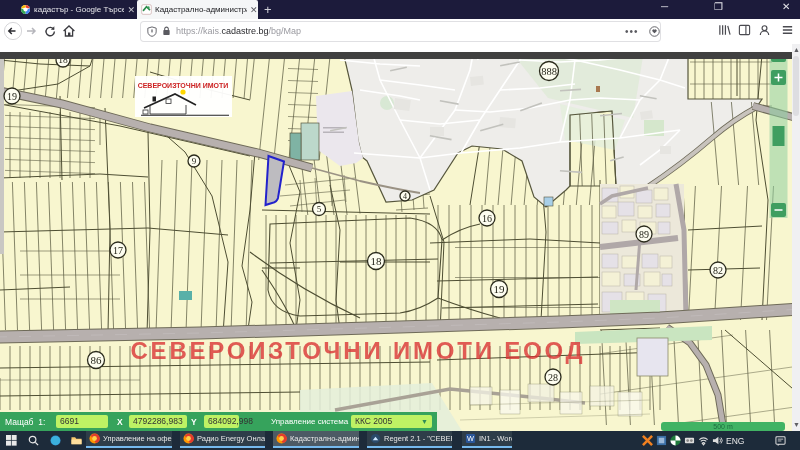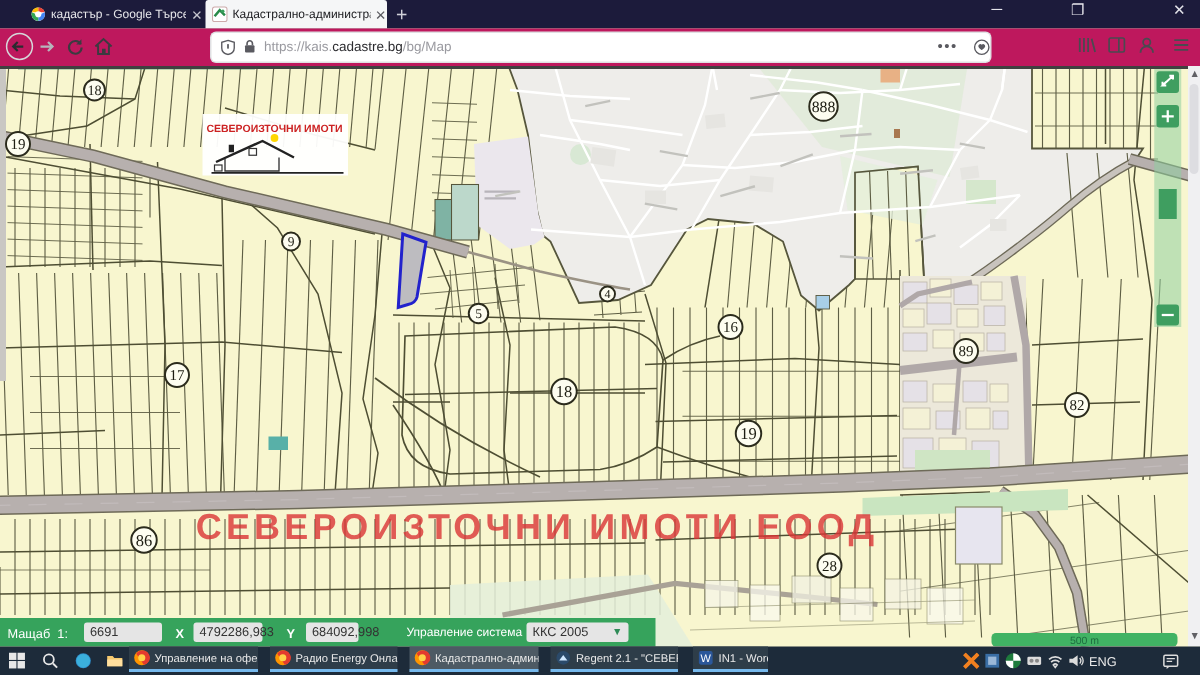--- a/index.html
+++ b/index.html
@@ -6,27 +6,27 @@
 
 #titlebar{position:absolute;left:0;top:0;width:800px;height:19px;background:#1c1b3b}
 .tab1{position:absolute;left:5px;top:0;width:130px;height:19px;color:#e6e6ea;font-size:8.5px;display:flex;align-items:center}
 .tab1 .tx{white-space:nowrap;overflow:hidden;width:93px;font-size:8px}
 .tabx{color:#c8c8d0;font-size:9px;margin-left:3px}
 .tab2{position:absolute;left:137px;top:0;width:121px;height:19px;background:#f5f6f7;color:#1b1b1f;font-size:8.5px;display:flex;align-items:center;border-radius:2px 2px 0 0}
 .tab2 .tx{white-space:nowrap;overflow:hidden;width:92px;font-size:8px}
 .newtab{position:absolute;left:264px;top:2px;color:#d0d0d8;font-size:13px}
 .wbtn{position:absolute;top:1px;color:#e4e4ea;font-size:10px}
 
-#toolbar{position:absolute;left:0;top:19px;width:800px;height:27px;background:#be185d;border-bottom:2px solid #404040}
+#toolbar{position:absolute;left:0;top:19px;width:800px;height:40px;background:#ffffff;border-bottom:7px solid #404040}
 .urlbar{position:absolute;left:141px;top:2.5px;width:519px;height:19px;background:#fff;border-radius:3px;box-shadow:0 0 0 1px #e0e0e3;display:flex;align-items:center;font-size:9px;color:#8a8a90}
 .navic{position:absolute;top:2px;width:20px;height:20px;color:#3b3b40;font-size:13px;text-align:center;line-height:20px}
 .tbic{position:absolute;top:4px;color:#4a4a50;font-size:11px}
 
 #gbar{position:absolute;left:0;top:412px;width:437px;height:18.5px;background:#36a35c;font-size:8.5px;color:#fff}
-.ginp{position:absolute;top:2.5px;background:#e5e5e5;border-radius:2px;height:13.5px;color:#333;padding-left:4px;font-size:8.5px;display:flex;align-items:center}
+.ginp{position:absolute;top:2.5px;background:#bef264;border-radius:2px;height:13.5px;color:#333;padding-left:4px;font-size:8.5px;display:flex;align-items:center}
 .glab{position:absolute;top:5px;white-space:nowrap}
 
 #taskbar{position:absolute;left:0;top:431px;width:800px;height:19px;background:#1d2b3a;color:#e8e8e8;font-size:7.5px}
 .tbtn{position:absolute;top:0;height:17px;display:flex;align-items:center;background:#2e3d49;border-bottom:2px solid #76b9ed;padding:0 3px;white-space:nowrap;overflow:hidden}
 .tico{width:11px;height:11px;margin-right:3px;flex:0 0 auto}
 .sico{position:absolute;top:4px;width:11px;height:11px}
 </style></head><body>
 <svg width="800" height="450" viewBox="0 0 800 450" xmlns="http://www.w3.org/2000/svg" style="position:absolute;left:0;top:0">
     <defs>
       <clipPath id="mapclip">
@@ -610,25 +610,25 @@
 
 <div class="abs" style="left:792px;top:44px;width:8px;height:387px;background:#f0f0f2"></div>
 <div class="abs" style="left:793px;top:46px;width:6px;color:#606065;font-size:7px">▲</div>
 <div class="abs" style="left:793px;top:421px;width:6px;color:#606065;font-size:7px">▼</div>
 <div class="abs" style="left:793px;top:56px;width:6px;height:60px;background:#dddde1;border-radius:3px"></div>
 
 <div id="gbar">
  <span class="glab" style="left:5px;font-weight:normal">Мащаб&nbsp;&nbsp;1:</span>
  <div class="ginp" style="left:56px;width:52px">6691</div>
  <span class="glab" style="left:117px;font-weight:bold">X</span>
- <div class="ginp" style="left:129px;width:46px">4792286,983</div>
+ <div class="ginp" style="left:129px;width:58px">4792286,983</div>
  <span class="glab" style="left:191px;font-weight:bold">Y</span>
  <div class="ginp" style="left:204px;width:35px">684092,998</div>
  <span class="glab" style="left:271px;font-size:8px">Управление система</span>
- <div class="ginp" style="left:351px;width:68px">ККС 2005<span style="position:absolute;right:4px;top:3px;color:#2e8b57;font-size:7px">▼</span></div>
+ <div class="ginp" style="left:351px;width:81px">ККС 2005<span style="position:absolute;right:4px;top:3px;color:#2e8b57;font-size:7px">▼</span></div>
 </div>
 
 <div id="taskbar">
  <svg class="sico" style="left:6px" viewBox="0 0 12 12">
       <rect x="0" y="0" width="5.4" height="5.4" fill="#e8e8e8"></rect>
       <rect x="6.2" y="0" width="5.4" height="5.4" fill="#e8e8e8"></rect>
       <rect x="0" y="6.2" width="5.4" height="5.4" fill="#e8e8e8"></rect>
       <rect x="6.2" y="6.2" width="5.4" height="5.4" fill="#e8e8e8"></rect>
     </svg>
  <svg class="sico" style="left:28px" viewBox="0 0 12 12">

